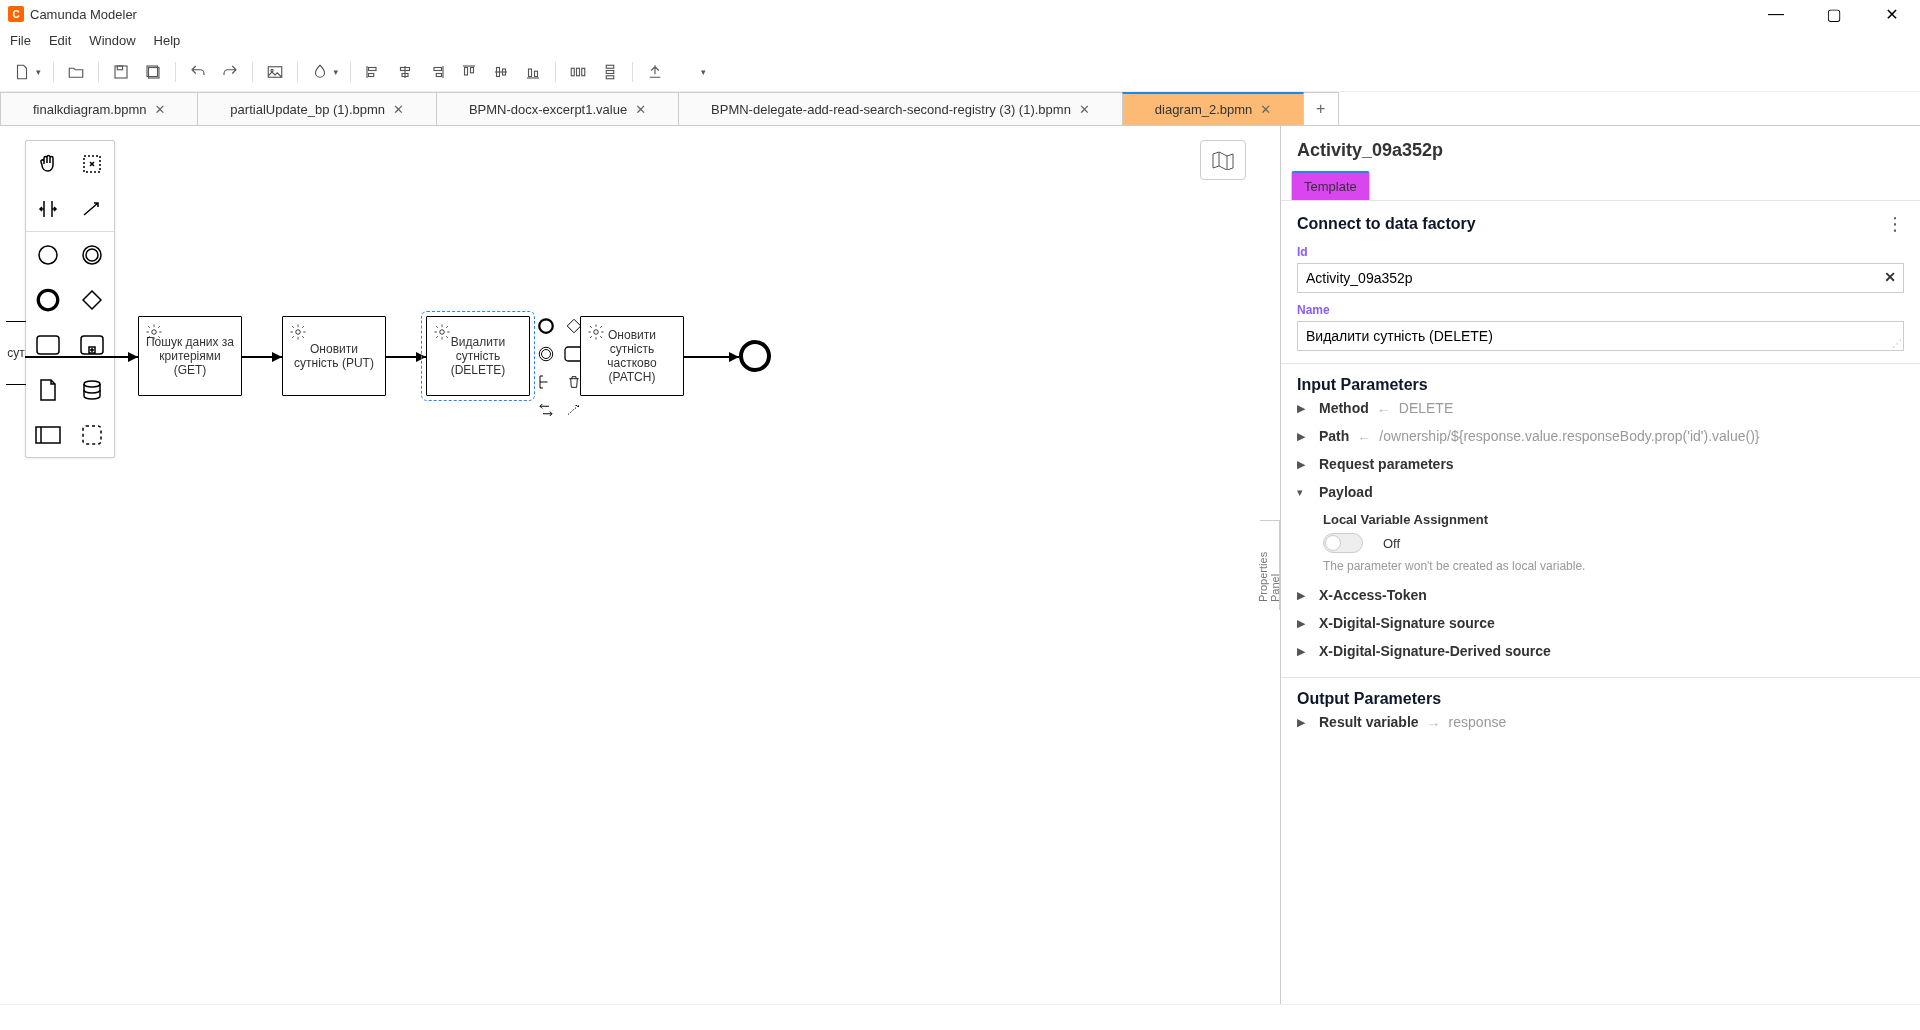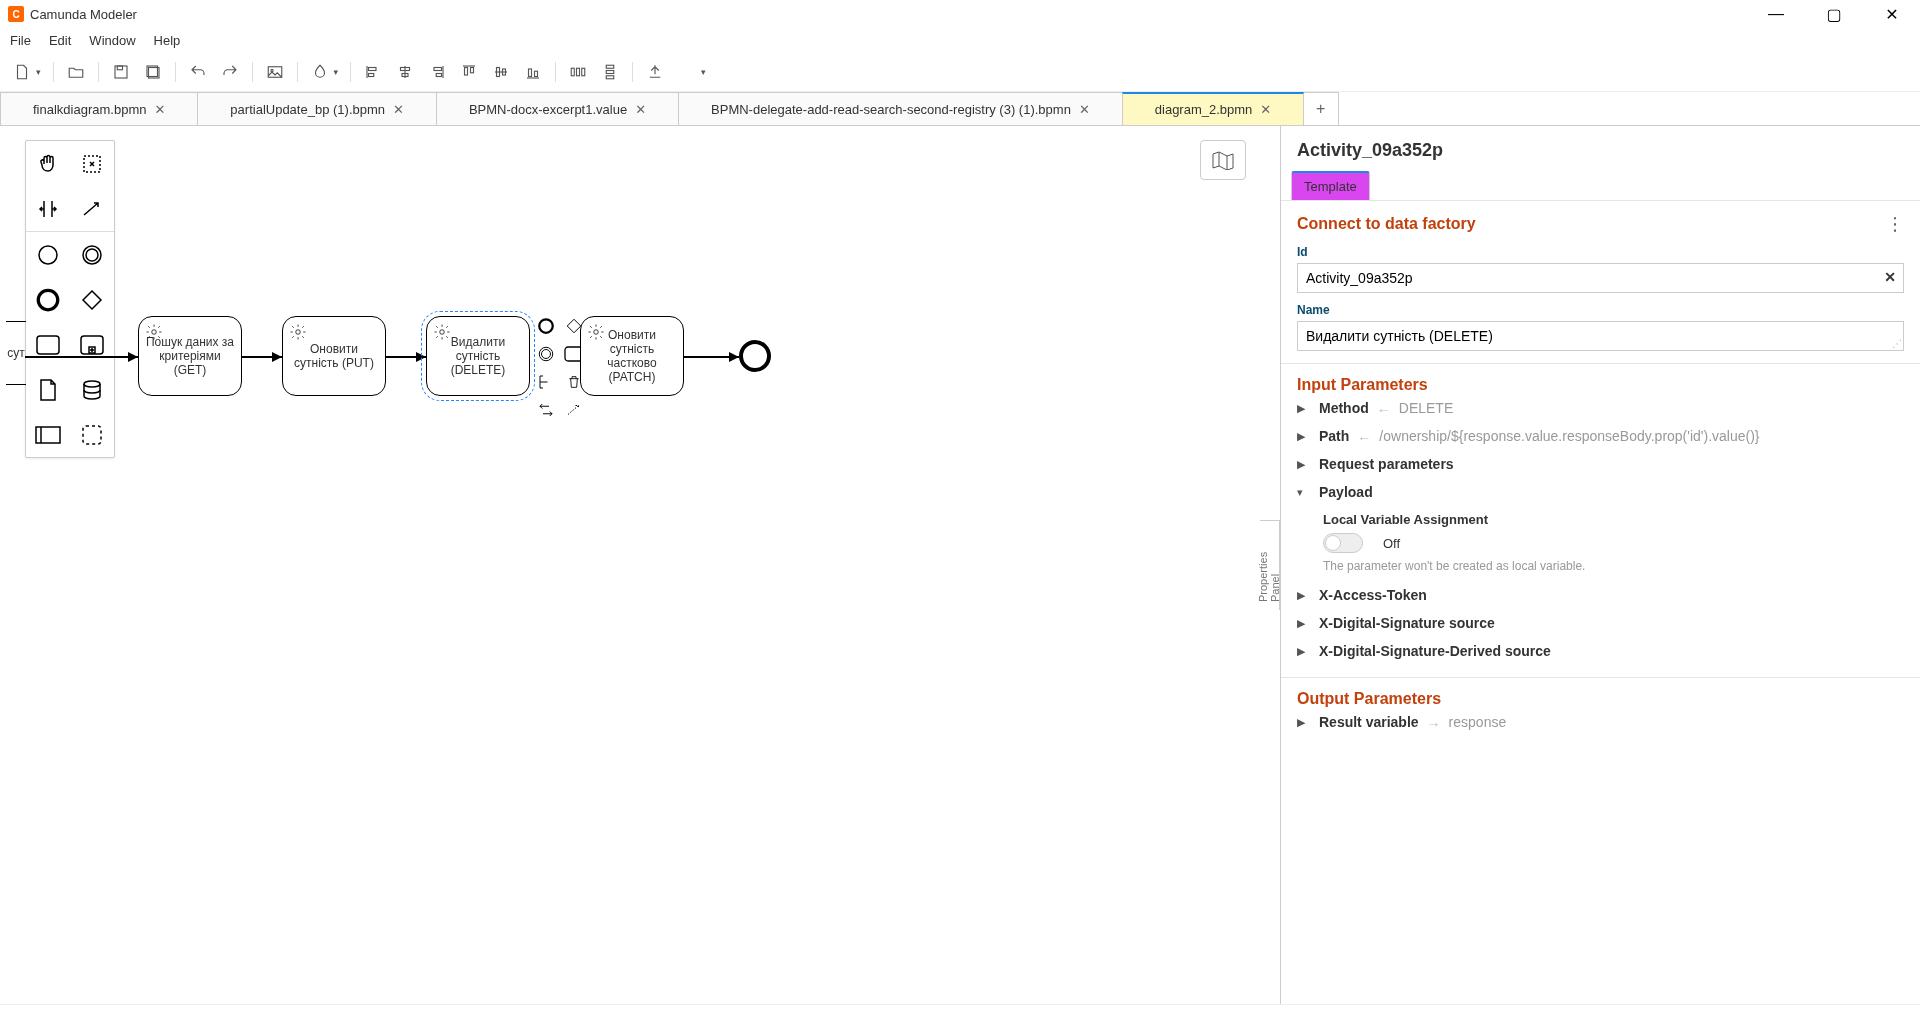--- a/index.html
+++ b/index.html
@@ -19,21 +19,21 @@
 
 .toolbar { height: 40px; display:flex; align-items:center; gap:4px; padding: 0 8px; border-bottom:1px solid #eee;}
 .tbtn { width:28px; height:28px; display:flex; align-items:center; justify-content:center; color:#555; font-size:16px; }
 .tbtn svg { width:18px; height:18px; stroke:#555; fill:none; stroke-width:1.5;}
 .tsep { width:1px; height:20px; background:#ddd; margin:0 4px;}
 .tcaret { font-size:9px; color:#555; margin-left:-4px; margin-right:4px;}
 
 
 .tabbar { display:flex; align-items:stretch; border-bottom:1px solid #ccc; background:#fff;}
 .tab { padding: 8px 32px; border:1px solid #ccc; border-bottom:none; margin-right:-1px; background:#fafafa; display:flex; align-items:center; gap:8px; font-size:13px; cursor:default;}
-.tab.active { background:#fef9c3; border-top:2px solid #1e88e5; position:relative; z-index:2;}
+.tab.active { background:#fdba74; border-top:2px solid #1e88e5; position:relative; z-index:2;}
 .tab .close { color:#666; font-size:13px;}
 .newtab { width:36px; display:flex; align-items:center; justify-content:center; border:1px solid #ccc; border-left:none; border-bottom:none; color:#666; font-size:16px;}
 
 
 .main { display:flex; height: calc(100vh - 28px - 24px - 40px - 32px - 28px);}
 .canvas-area { flex:1; position:relative; background:#fff;}
 .panel-handle { width:22px; border-left:1px solid #ccc; border-right:1px solid #ccc; border-top:1px solid #ccc; background:#fff; display:flex; align-items:flex-start; justify-content:center; align-self:center; height:90px; margin-left:-2px;}
 .panel-handle span { writing-mode:vertical-rl; transform:rotate(180deg); font-size:11px; color:#777; padding:8px 0;}
 .panel { width:640px; border-left:1px solid #ccc; overflow-y:auto; background:#fff;}
 
@@ -43,44 +43,44 @@
 .pal-cell { width:45px; height:45px; display:flex; align-items:center; justify-content:center;}
 .pal-sep { border-bottom:1px solid #ddd; }
 .pal-cell svg { stroke:#000; fill:none; stroke-width:1.5;}
 
 
 .minimap { position:absolute; right:14px; top:14px; width:46px; height:40px; border:1px solid #ccc; border-radius:4px; display:flex; align-items:center; justify-content:center;}
 .minimap svg { stroke:#555; fill:none;}
 
 
 .bpmn { position:absolute; }
-.task { width:104px; height:80px; border:1.5px solid #000; border-radius:14px; background:#fff; display:flex; align-items:center; justify-content:center; text-align:center; font-size:12px; padding:4px; position:relative;}
+.task { width:104px; height:80px; border:1.5px solid #000; border-radius:1px; background:#fff; display:flex; align-items:center; justify-content:center; text-align:center; font-size:12px; padding:4px; position:relative;}
 .task.selected { outline:1.5px dashed #2684ff; outline-offset:4px;}
 .gear { position:absolute; left:6px; top:6px; }
 .gear svg { width:18px; height:18px; stroke:#000; fill:none;}
 .flow { position:absolute; height:2px; background:#000;}
 .arrowhead { position:absolute; width:0; height:0; border-top:5px solid transparent; border-bottom:5px solid transparent; border-left:10px solid #000;}
 .endevt { width:32px; height:32px; border:4px solid #000; border-radius:50%; background:#fff; position:absolute;}
 .cut-label { position:absolute; left:6px; top:195px; font-size:12px; text-align:center; width:20px; border-top:1.5px solid #000; border-bottom:1.5px solid #000; padding:24px 0;}
 
 
 .ctx { position:absolute; display:grid; grid-template-columns:repeat(2,24px); gap:4px;}
 .ctx div { width:24px; height:24px; display:flex; align-items:center; justify-content:center;}
 .ctx svg { stroke:#000; fill:none; stroke-width:1.3;}
 
 
 .panel h2 { font-size:18px; font-weight:600; padding:14px 16px 10px;}
 .ptabbar { display:flex; padding:0 10px;}
 .ptab { padding:6px 12px; border:1px solid #ccc; border-bottom:none; background:#fafafa; font-size:13px; border-radius:3px 3px 0 0;}
 .ptab.active { border-top:2px solid #1e88e5; background:#d946ef;}
 .psection { padding:12px 16px; border-top:1px solid #e5e5e5;}
 .psection-head { display:flex; justify-content:space-between; align-items:center;}
-.psection h3 { font-size:16px; font-weight:600; color:#c2410c;}
+.psection h3 { font-size:16px; font-weight:600; color:#0f172a;}
 .kebab { font-size:18px; color:#555;}
-.plabel { font-size:12px; color:#0c4a6e; margin:10px 0 4px; font-weight:600;}
+.plabel { font-size:12px; color:#8b5cf6; margin:10px 0 4px; font-weight:600;}
 .pinput { width:100%; border:1px solid #ccc; padding:6px 8px; font-size:14px; position:relative;}
 .pinput-wrap { position:relative;}
 .pinput-clear { position:absolute; right:8px; top:6px; color:#333; font-size:14px; font-weight:bold;}
 .resize-grip { position:absolute; right:2px; bottom:2px; color:#bbb; font-size:10px;}
 .param-row { display:flex; align-items:center; gap:8px; padding:6px 0; font-size:14px;}
 .chev { width:14px; display:inline-block; color:#555; font-size:11px;}
 .param-name { font-weight:600; color:#333;}
 .param-arrow { color:#bbb; font-size:14px;}
 .param-val { color:#999;}
 .sub { padding-left:26px; font-size:13px; color:#333;}

